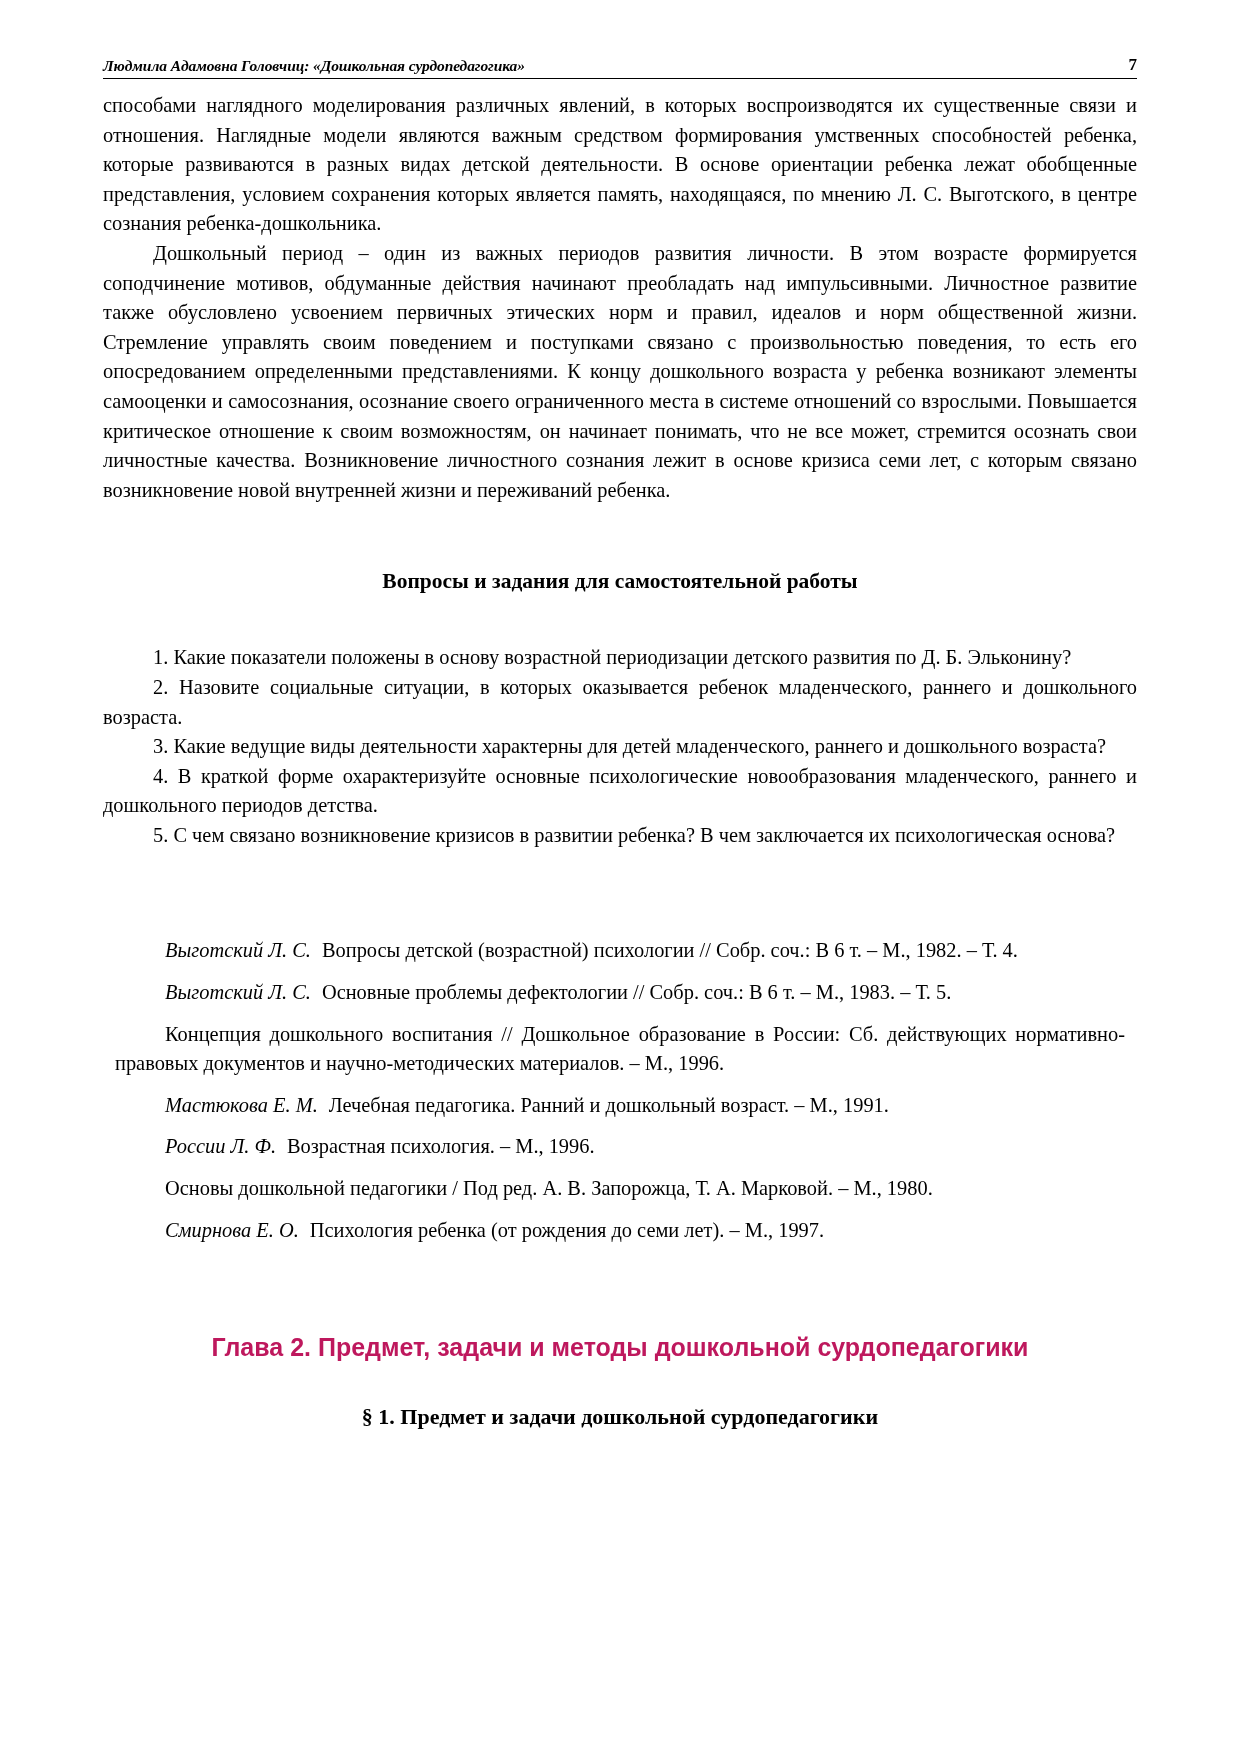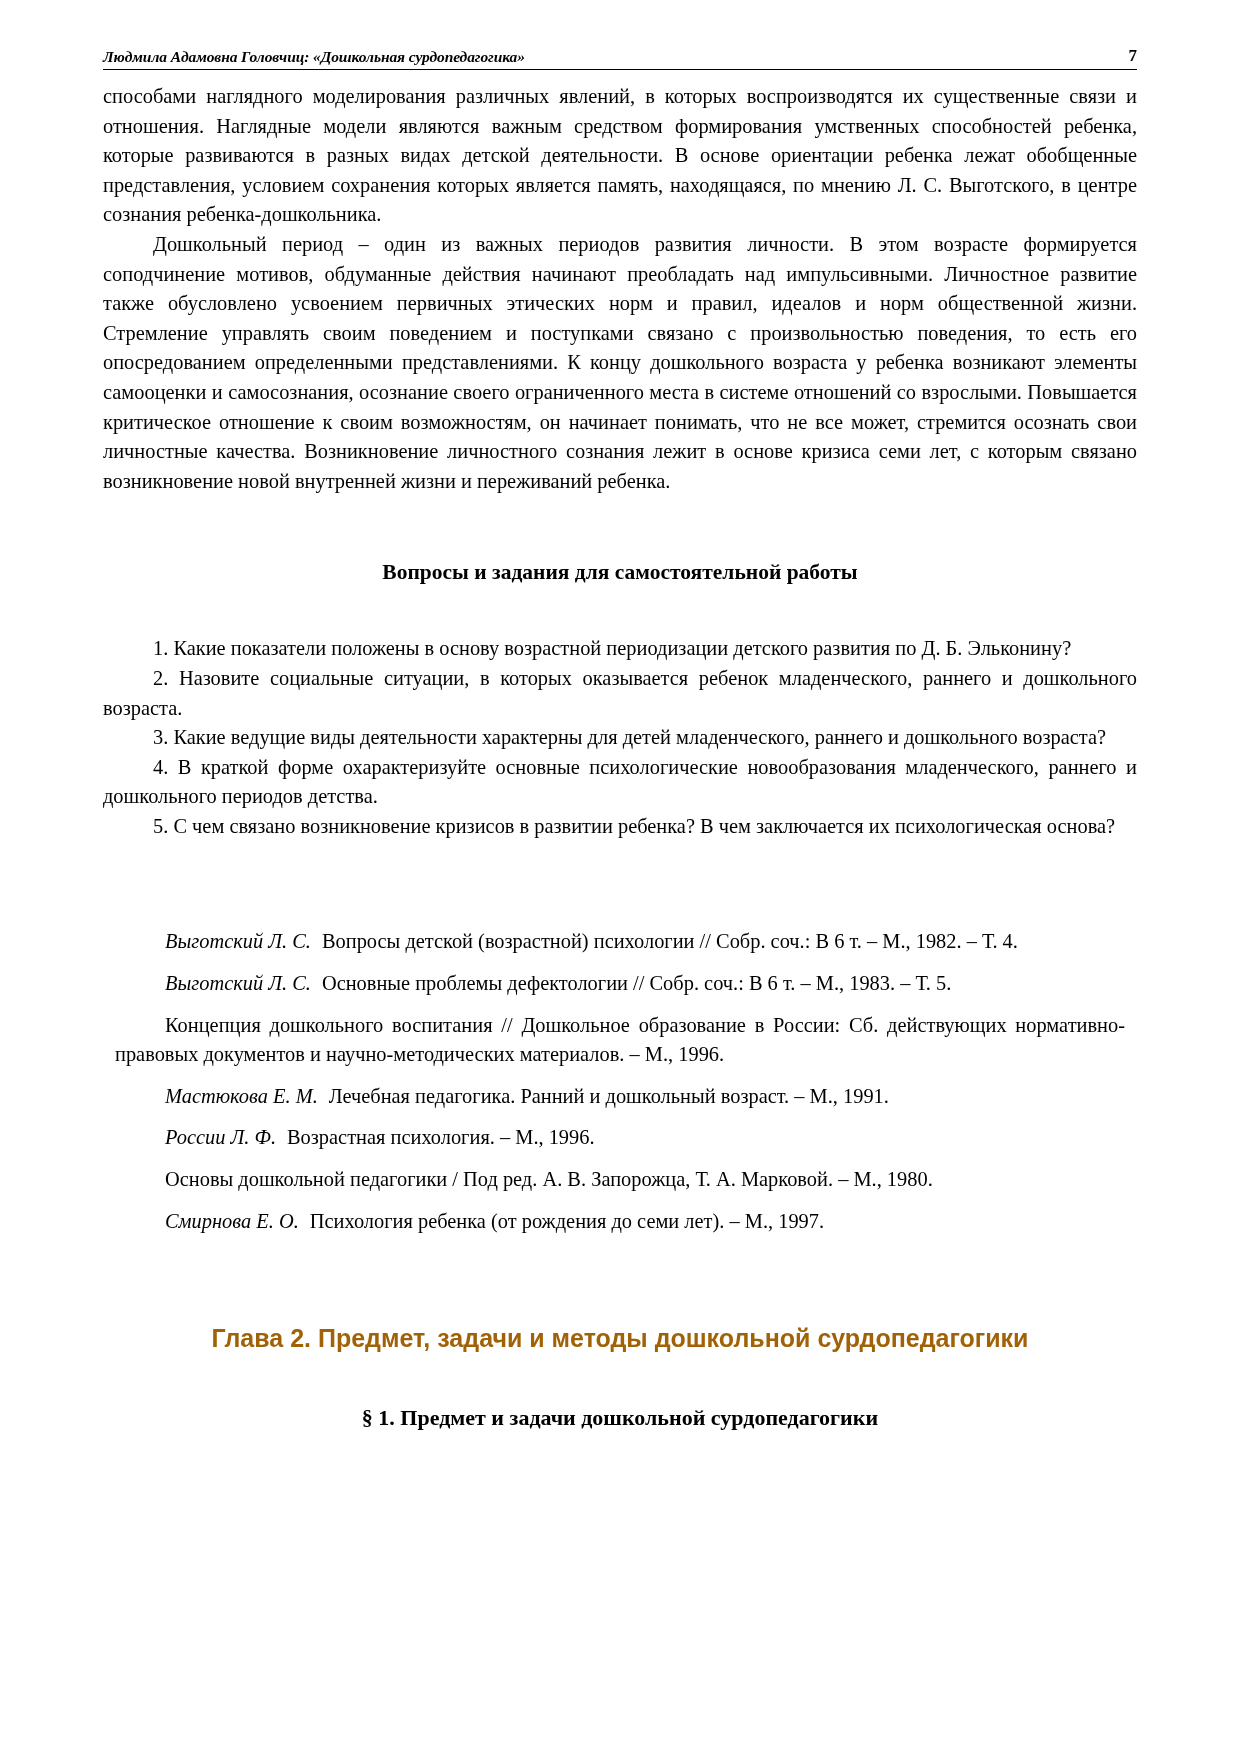--- a/index.html
+++ b/index.html
@@ -13,21 +13,21 @@
     height: 1754px;
     margin: 0 auto;
     background: #ffffff;
     box-sizing: border-box;
     padding: 0;
     overflow: hidden;
   }
   .content {
     position: absolute;
     left: 103px;
-    top: 0;
+    top: 9px;
     width: 1034px;
   }
 
   
   .running-head {
     display: flex;
     align-items: flex-end;
     justify-content: space-between;
     padding-top: 46px;
     font-family: "Liberation Serif", "DejaVu Serif", serif;
@@ -78,31 +78,31 @@
     text-align: center;
     color: #000;
     margin: 17px;
   }
   .chapter-heading {
     font-family: "Liberation Sans", "DejaVu Sans", sans-serif;
     font-weight: bold;
     font-size: 25px;
     line-height: 32px;
     text-align: center;
-    color: #a16207;
+    color: #be185d;
     margin: 0;
   }
   .section-heading {
     font-family: "Liberation Serif", "DejaVu Serif", serif;
     font-weight: bold;
     font-size: 22px;
     line-height: 30px;
     text-align: center;
     color: #000;
-    margin: 15px;
+    margin: 5px;
   }
 
   
   .sp-12 { height: 12px; }
   .sp-30 { height: 30px; }
   .sp-34 { height: 34px; }
   .sp-44 { height: 44px; }
   .sp-74 { height: 74px; }
 
   .ref-author {

